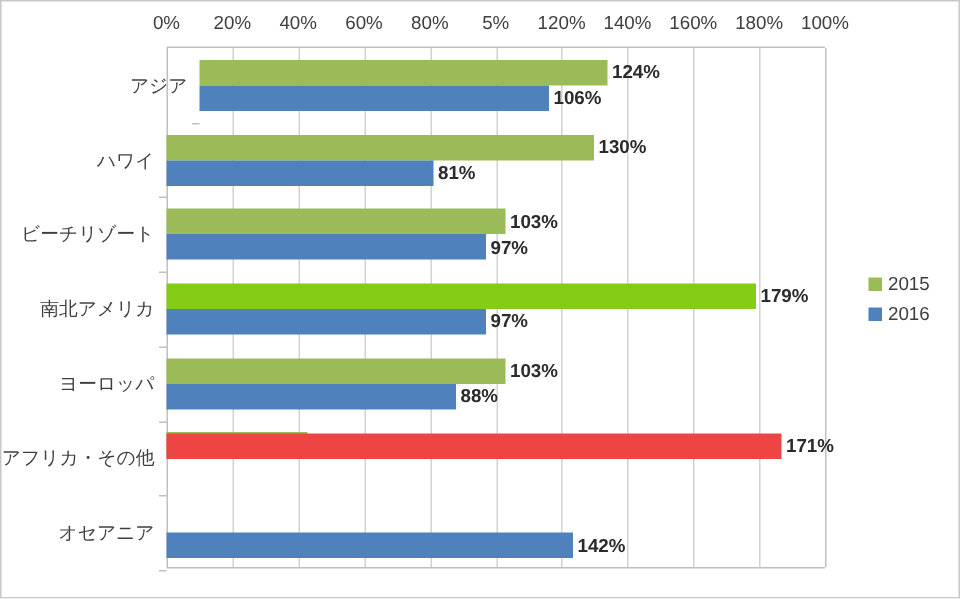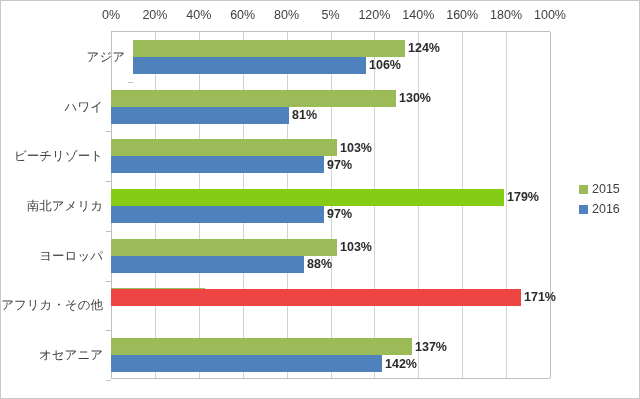--- a/index.html
+++ b/index.html
@@ -222,23 +222,20 @@
         <div class="bar s2015" style="top: 7.85714px; width: 94px; background: rgb(155, 187, 89);">
           <span class="bar-label">43%</span>
         </div>
         <div class="bar s2016" style="top: 8px; width: 410px; background: #ef4444;">
           <span class="bar-label">171%</span>
         </div>
       </div>
       <div class="cat-row" style="top: 298.286px; height: 49.7143px;">
         <div class="cat-tick" style="top: 49.7143px;"></div>
         <div class="cat-label" style="top: 17.8571px;">オセアニア</div>
-        <div class="bar s2015" style="top: 7.85714px; width: 301px; background: rgb(155, 187, 89);">
-          <span class="bar-label">137%</span>
-        </div>
         <div class="bar s2016" style="top: 24.8571px; width: 271px; background: rgb(79, 129, 189);">
           <span class="bar-label">142%</span>
         </div>
       </div>
     </div>
 
   <div id="legend">
       <div class="legend-entry">
         <span class="legend-swatch" style="background: rgb(155, 187, 89);"></span>
         <span class="legend-text">2015</span>

